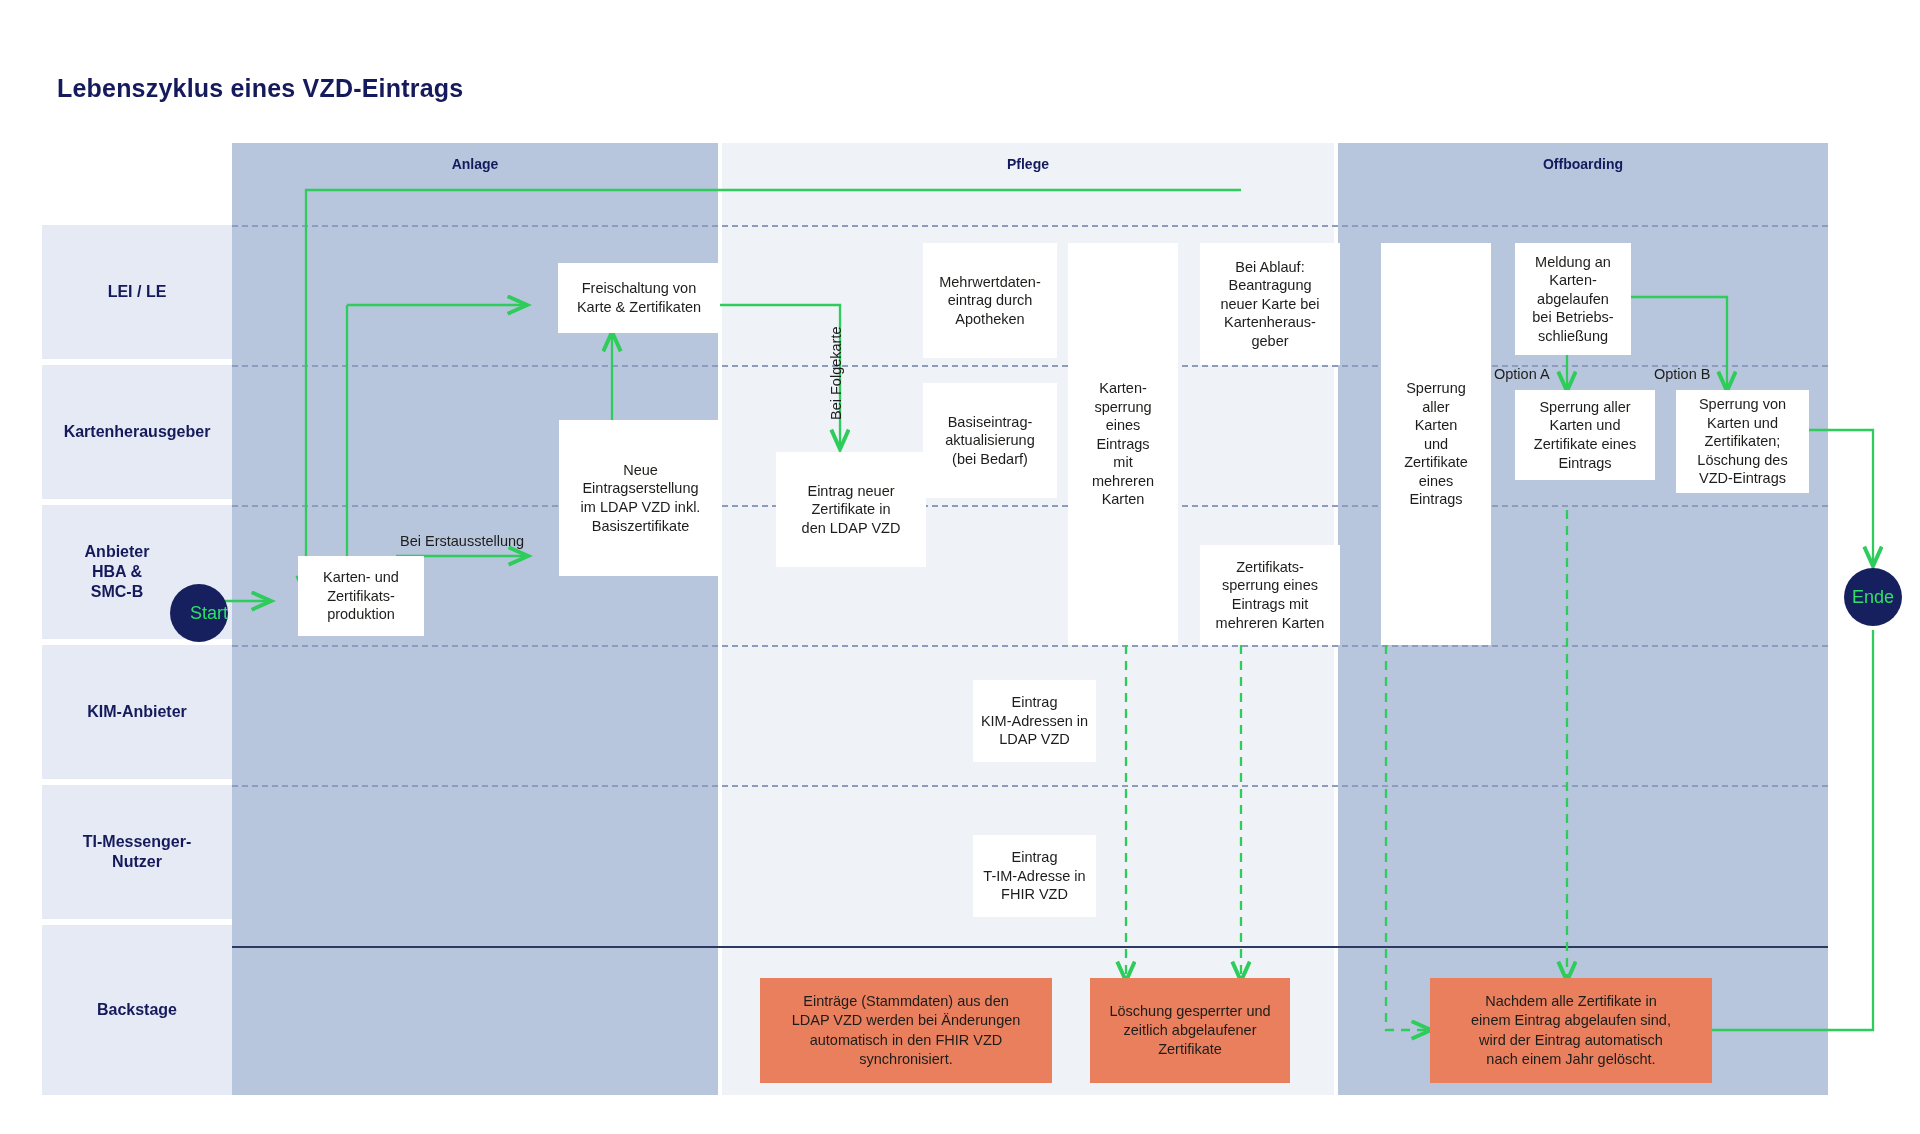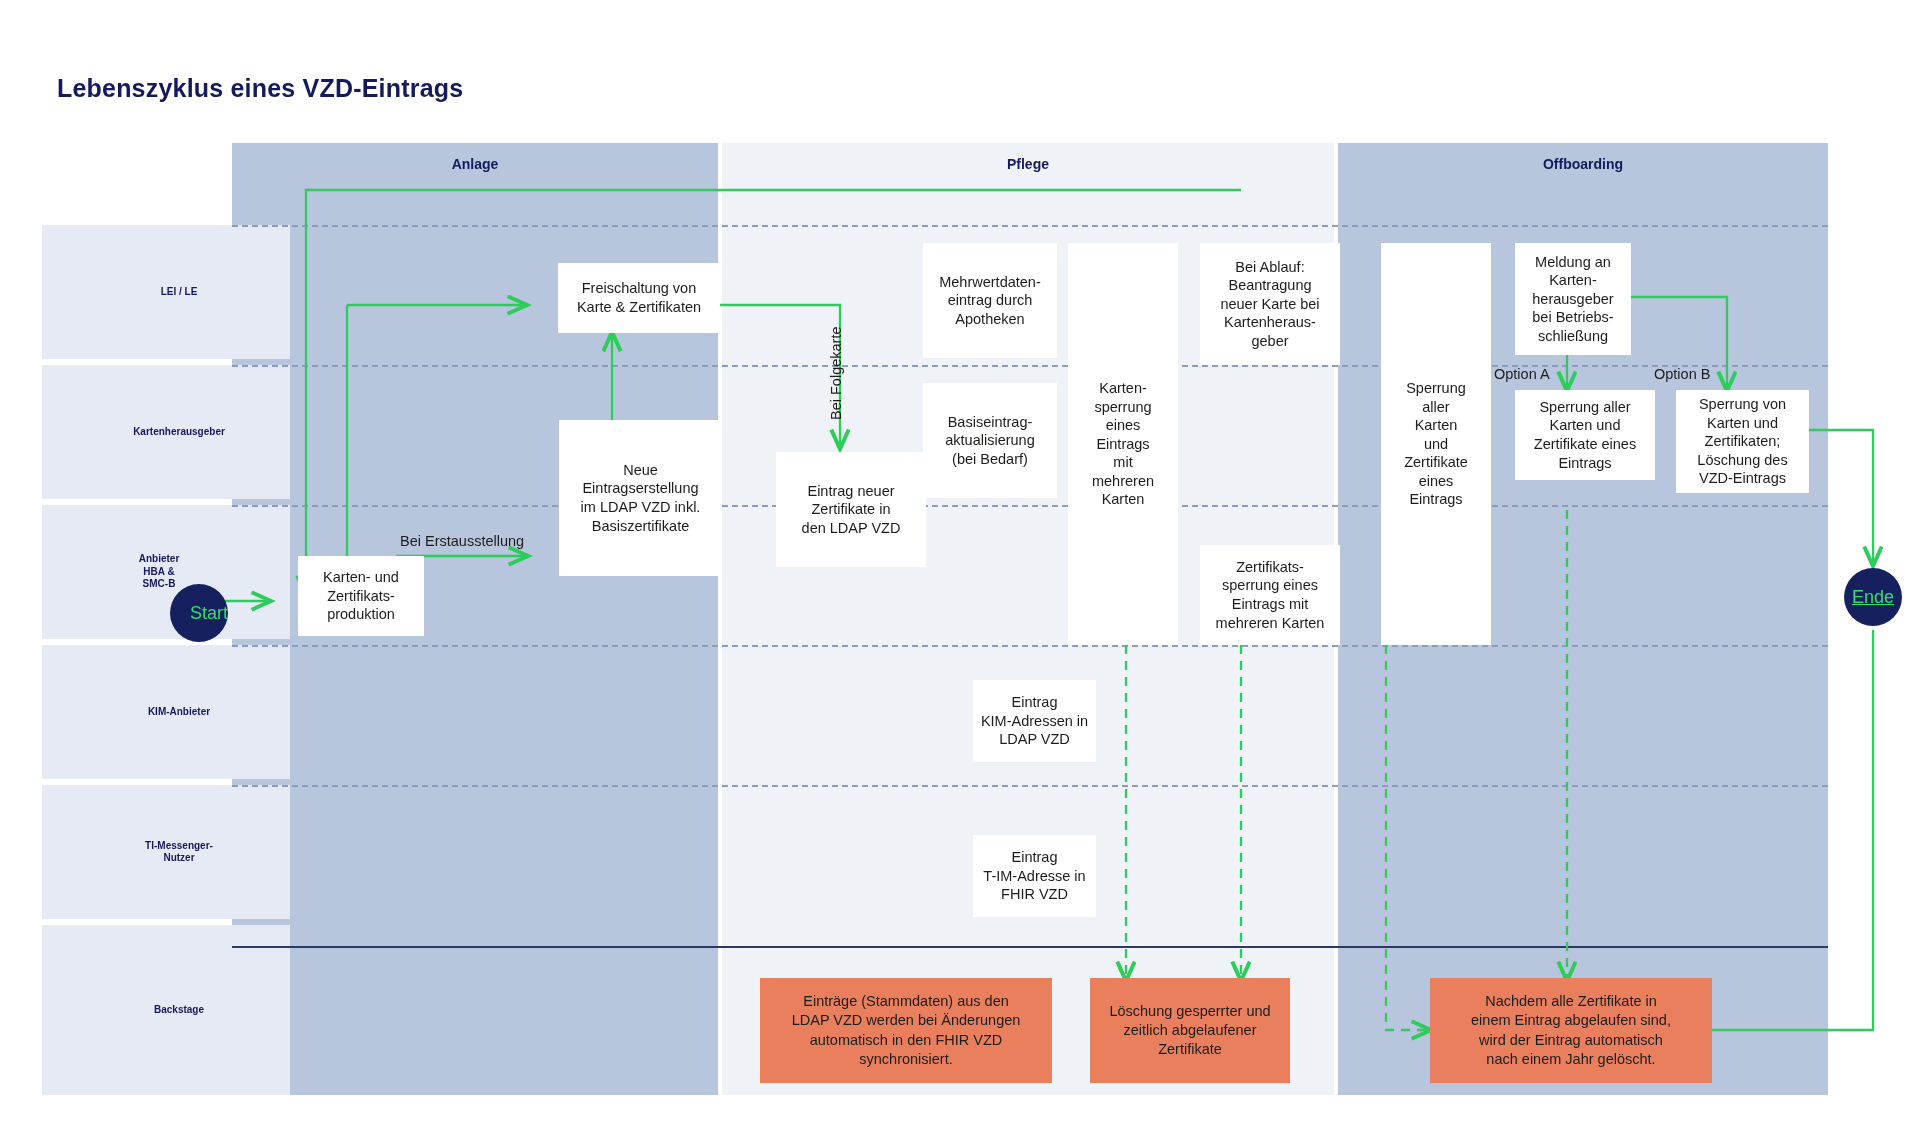--- a/index.html
+++ b/index.html
@@ -6,24 +6,24 @@
   body{
     width:1920px;height:1134px;position:relative;overflow:hidden;
     font-family:"Liberation Sans","DejaVu Sans",sans-serif;
   }
   #page-title{
     position:absolute;left:57px;top:74px;
     font-size:25px;font-weight:bold;color:#151a5c;letter-spacing:.2px;
   }
   
   .lane-label{
-    position:absolute;left:42px;width:222px;
+    position:absolute;left:42px;width:190px;
     background:#e6eaf4;color:#151a5c;
     display:flex;align-items:center;justify-content:center;text-align:center;
-    font-size:10px;font-weight:bold;line-height:1.25;padding-left:26px;
+    font-size:16px;font-weight:bold;line-height:1.25;
   }
   
   .phase-col{position:absolute;top:143px;}
   .phase-head{
     position:absolute;top:143px;height:42px;
     display:flex;align-items:center;justify-content:center;
     color:#151a5c;font-size:14px;font-weight:bold;
   }
   .col-anlage{background:#b7c6dc;}
   .col-pflege{background:#eff3f8;}
@@ -143,21 +143,21 @@
 
     <path d="M1781,430 L1873,430 L1873,565" marker-end="url(#ah)"></path>
 
     <path d="M1712,1030 L1873,1030 L1873,630"></path>
   </g>
 </svg>
 
 <div class="terminator" style="left:170px;top:584px;width:58px;height:58px;justify-content:flex-end;">
   <span>Start</span>
 </div>
-<div class="terminator" style="left:1844px;top:568px;width:58px;height:58px;text-decoration:underline;">
+<div class="terminator" style="left:1844px;top:568px;width:58px;height:58px;">
   <span>Ende</span>
 </div>
 
 <div class="edge-label" style="left:400px;top:533px;">
   <span>Bei Erstausstellung</span>
 </div>
 <div class="edge-label vert" style="left:828px;top:420px;">
   <span>Bei Folgekarte</span>
 </div>
 <div class="opt-label" style="left:1494px;top:366px;">
@@ -220,21 +220,21 @@
 <div class="pbox" style="left:1353px;top:243px;width:110px;height:402px;white-space:pre-line;">Sperrung
 aller
 Karten
 und
 Zertifikate
 eines
 Eintrags</div>
 
 <div class="pbox" style="left:1487px;top:243px;width:116px;height:112px;white-space:pre-line;">Meldung an
 Karten-
-herausgeber
+abgelaufen
 bei Betriebs-
 schließung</div>
 
 <div class="pbox" style="left:1487px;top:390px;width:140px;height:90px;white-space:pre-line;">Sperrung aller
 Karten und
 Zertifikate eines
 Eintrags</div>
 
 <div class="pbox" style="left:1648px;top:390px;width:133px;height:103px;white-space:pre-line;">Sperrung von
 Karten und

